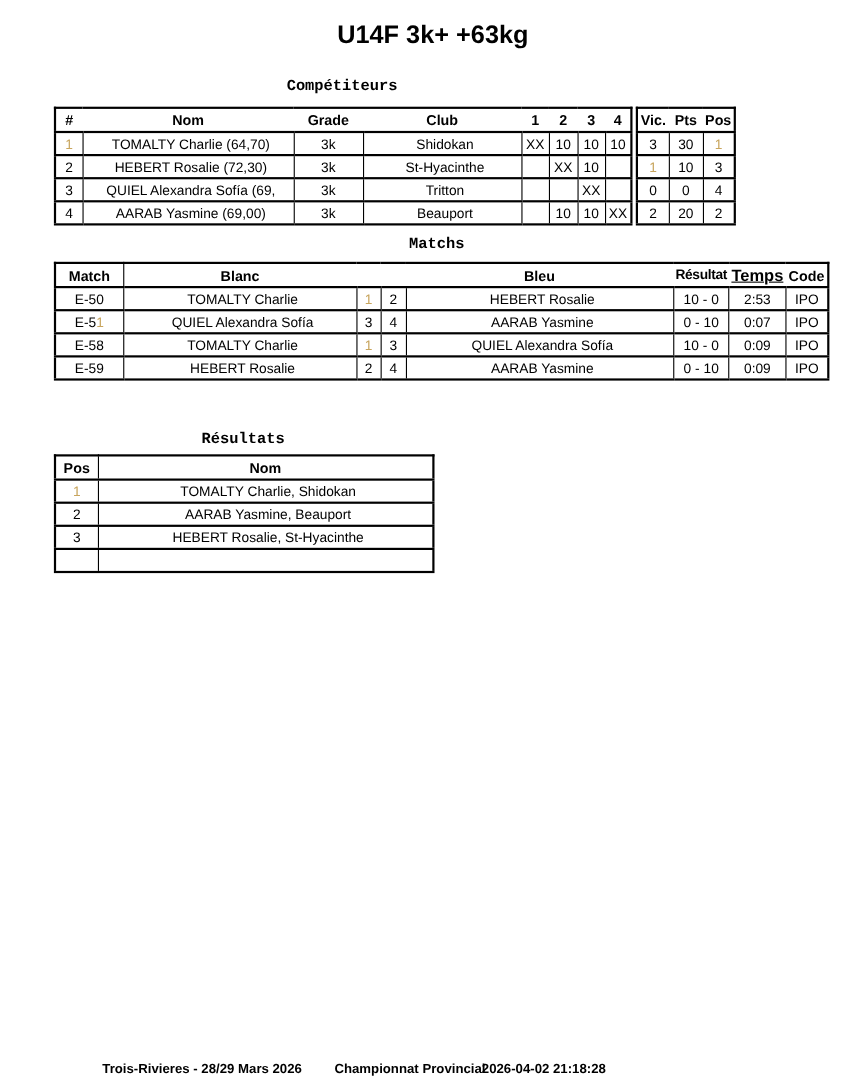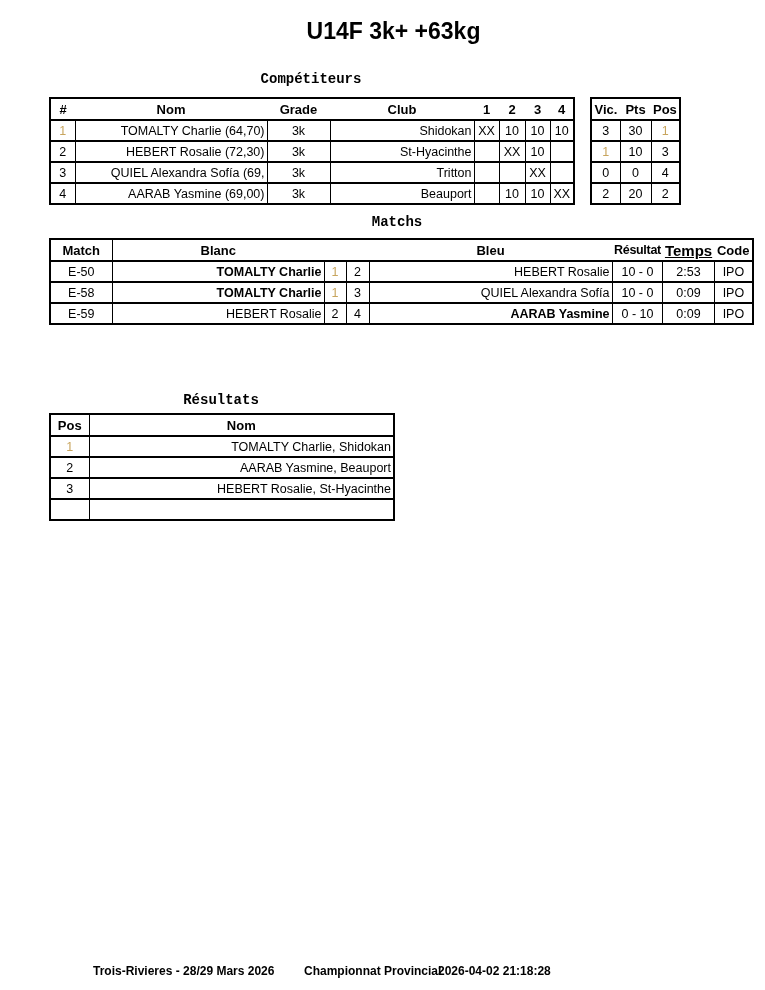--- a/index.html
+++ b/index.html
@@ -16,27 +16,27 @@
   #competitors-wrap{top:97px;left:38px;display:flex;align-items:flex-start;}
   #t-matches-wrap{top:238px;left:38px;}
   #t-results-wrap{top:413px;left:38px;}
   table{border-collapse:collapse;table-layout:fixed;}
   .tbl{border:2px solid #000;}
   th{font-size:13px;font-weight:bold;height:20px;padding:0 2px;border:none;
      border-bottom:2px solid #000;overflow:hidden;white-space:nowrap;text-align:center;}
   td{font-size:12.5px;height:19px;padding:0 2px;border:1px solid #000;
      border-bottom-width:2px;overflow:hidden;white-space:nowrap;vertical-align:middle;}
   .ctr{text-align:center;}
-  .lft{text-align:right;padding-left:7px;}
-  .bold{font-weight:bold;}
+  .lft{text-align:center;padding-left:7px;}
+  .bold{font-weight:normal;}
   .gold{color:#C8A55E;}
   .brd-r{border-right:1px solid #000;margin-top:36px;}
   .th-temps{font-size:15px;text-decoration:underline;}
   .th-resultat{font-size:12.5px;letter-spacing:-0.3px;}
-  #t-vic{margin-left:15px;}
+  #t-vic{margin-left:3px;}
   #footer{top:964px;left:0;width:727px;height:16px;font-weight:bold;font-size:12px;}
   #footer span{position:absolute;top:0;white-space:nowrap;}
   #footer-venue{left:93px;}
   #footer-event{left:304px;}
   #footer-date{left:438px;}
 </style>
 </head>
 <body>
 
 <div id="title" class="abs">U14F 3k+ +63kg</div>
@@ -180,20 +180,30 @@
         <td class="ctr"><span>E-50</span><span class="gold"></span></td>
         <td class="lft bold">TOMALTY Charlie</td>
         <td class="ctr gold">1</td>
         <td class="ctr">2</td>
         <td class="lft">HEBERT Rosalie</td>
         <td class="ctr">10 - 0</td>
         <td class="ctr">2:53</td>
         <td class="ctr">IPO</td>
       </tr>
       <tr>
+        <td class="ctr"><span>E-5</span><span class="gold">1</span></td>
+        <td class="lft">QUIEL Alexandra Sofía</td>
+        <td class="ctr">3</td>
+        <td class="ctr">4</td>
+        <td class="lft bold">AARAB Yasmine</td>
+        <td class="ctr">0 - 10</td>
+        <td class="ctr">0:07</td>
+        <td class="ctr">IPO</td>
+      </tr>
+      <tr>
         <td class="ctr"><span>E-58</span><span class="gold"></span></td>
         <td class="lft bold">TOMALTY Charlie</td>
         <td class="ctr gold">1</td>
         <td class="ctr">3</td>
         <td class="lft">QUIEL Alexandra Sofía</td>
         <td class="ctr">10 - 0</td>
         <td class="ctr">0:09</td>
         <td class="ctr">IPO</td>
       </tr>
       <tr>

